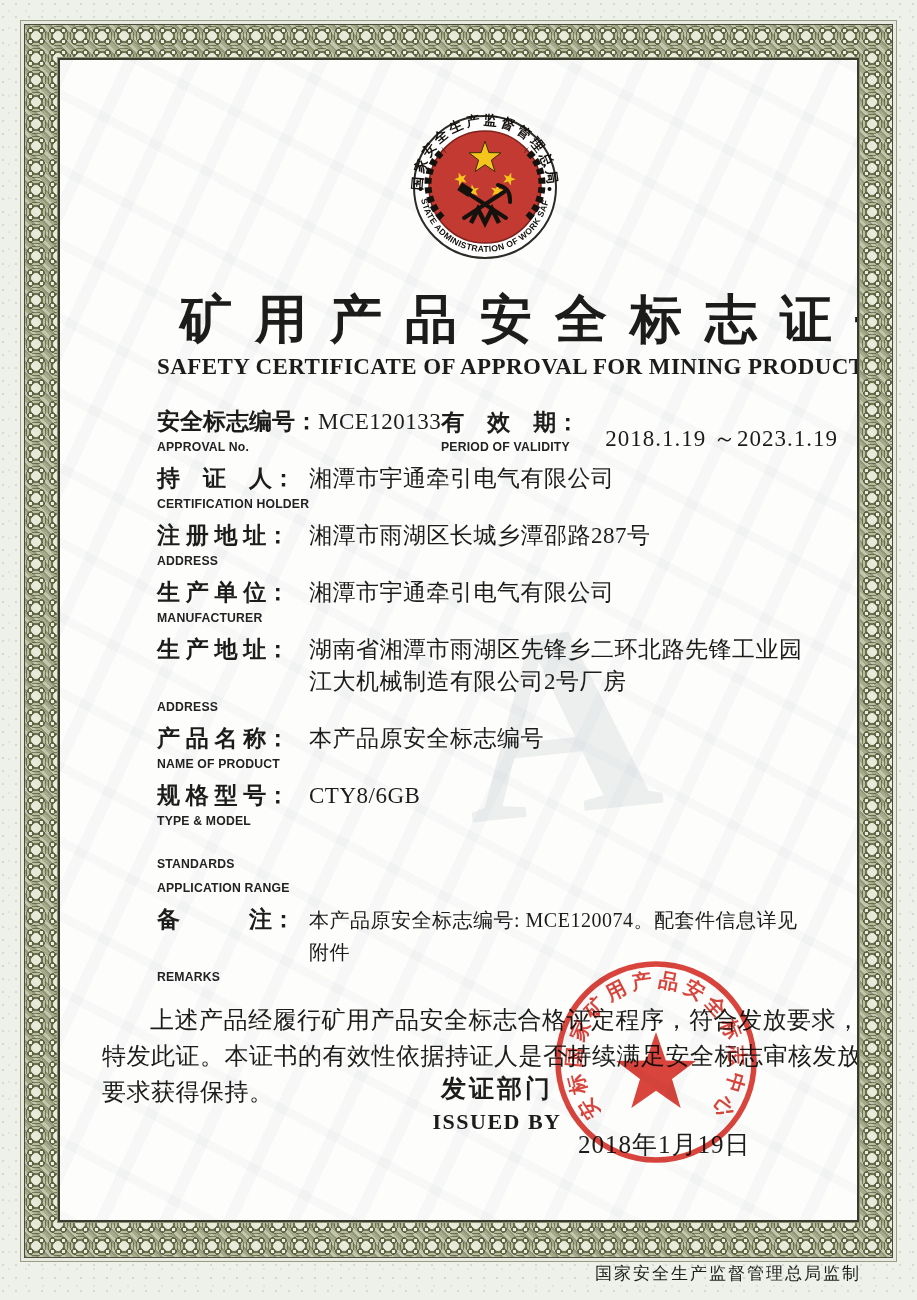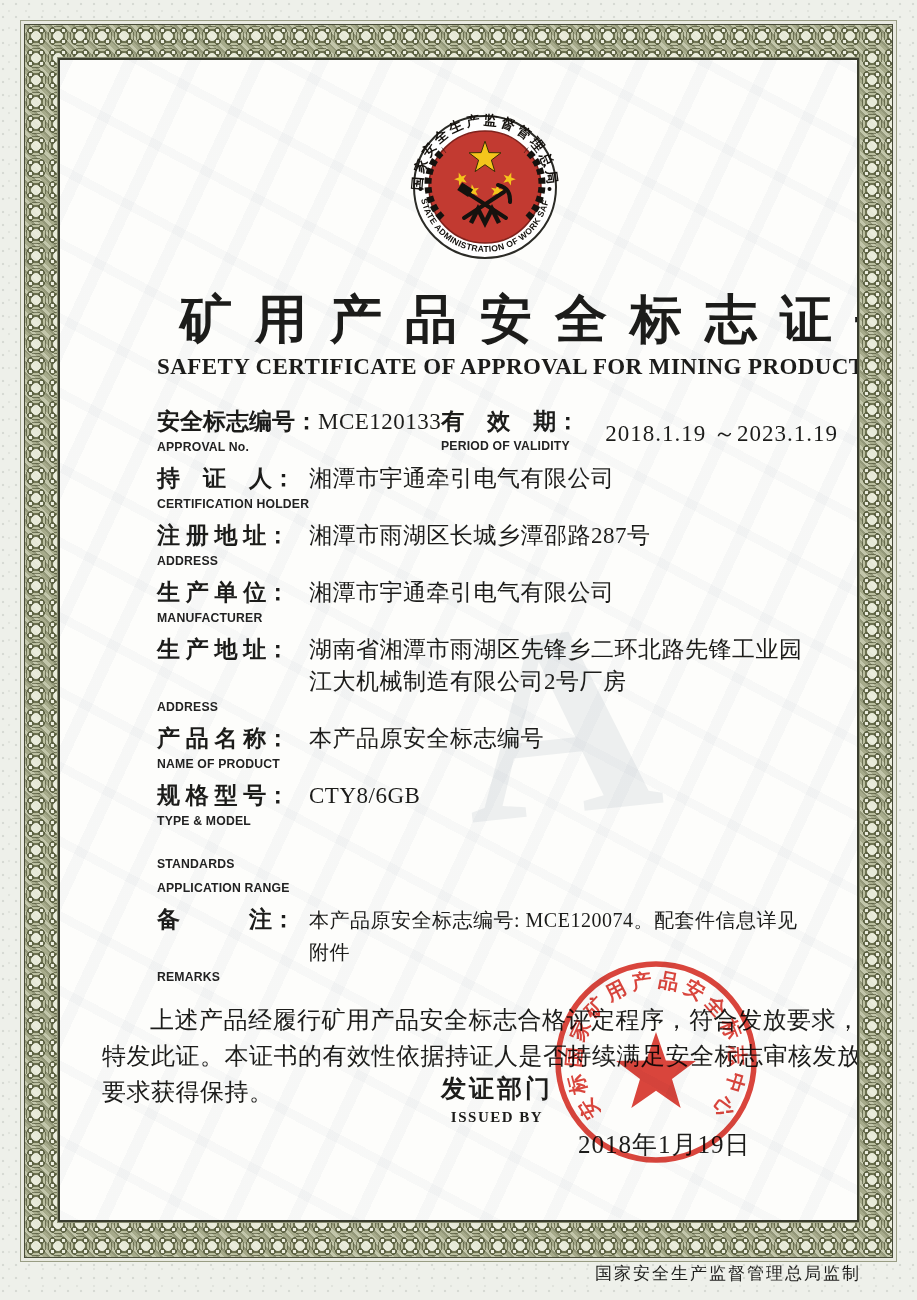--- a/index.html
+++ b/index.html
@@ -55,21 +55,21 @@
   .title-cn {
     position:relative; z-index:2; text-align:center; margin-top:26px;
     font-size:52px; font-weight:bold; letter-spacing:23px; text-indent:23px;
     line-height:1.15; white-space:nowrap;
   }
   .title-en {
     position:relative; z-index:2; text-align:center; margin-top:4px;
     font-size:23px; font-weight:bold; letter-spacing:.4px; white-space:nowrap;
   }
 
-  .hdr { position:relative; z-index:2; display:flex; align-items:center; margin-top:26px; }
+  .hdr { position:relative; z-index:2; display:flex; align-items:flex-end; margin-top:26px; }
   .hdr-dates { font-size:23px; margin-left:26px; padding-top:8px; letter-spacing:1px; white-space:nowrap; }
   .hdr-mid { }
 
   .f-label { font-size:23px; font-weight:600; white-space:nowrap; }
   .f-label-w { display:inline-block; min-width:152px; }
   .f-value { font-size:23px; letter-spacing:.5px; }
   .f-sub {
     font-size:13px; font-weight:bold; letter-spacing:.2px; color:#222;
     font-family:"Liberation Sans","DejaVu Sans",sans-serif;
     transform:scaleX(.94); transform-origin:left; margin-top:1px;
@@ -82,21 +82,21 @@
   .gap-top { margin-top:28px; }
   .row-remarks .f-value { font-size:20px; line-height:32px; }
 
   .statement {
     position:relative; z-index:2; margin:18px 0 0 -55px; width:762px;
     font-size:24px; line-height:1.5; text-indent:2em; letter-spacing:.5px;
   }
 
   .issuer { position:absolute; z-index:2; left:352px; top:1012px; width:170px; text-align:center; }
   .issuer-cn { font-size:25px; letter-spacing:3px;font-weight:bold; }
-  .issuer-en { font-size:15px; letter-spacing:1.5px; margin-top:4px; font-weight:600;text-align:center; }
+  .issuer-en { font-size:22px; letter-spacing:1.5px; margin-top:4px; font-weight:600;text-align:center; }
 
   .seal { position:absolute; left:490px; top:896px; z-index:3; opacity:.92; mix-blend-mode:multiply; }
   .issue-date { position:absolute; z-index:2; left:518px; top:1068px; font-size:25px; letter-spacing:1px; }
 
   .footer-note {
     position:absolute; z-index:2; right:56px; top:1262px;
     font-size:17px; font-weight:normal; letter-spacing:2px;margin-left:40px;
   }
 </style>
 </head>

